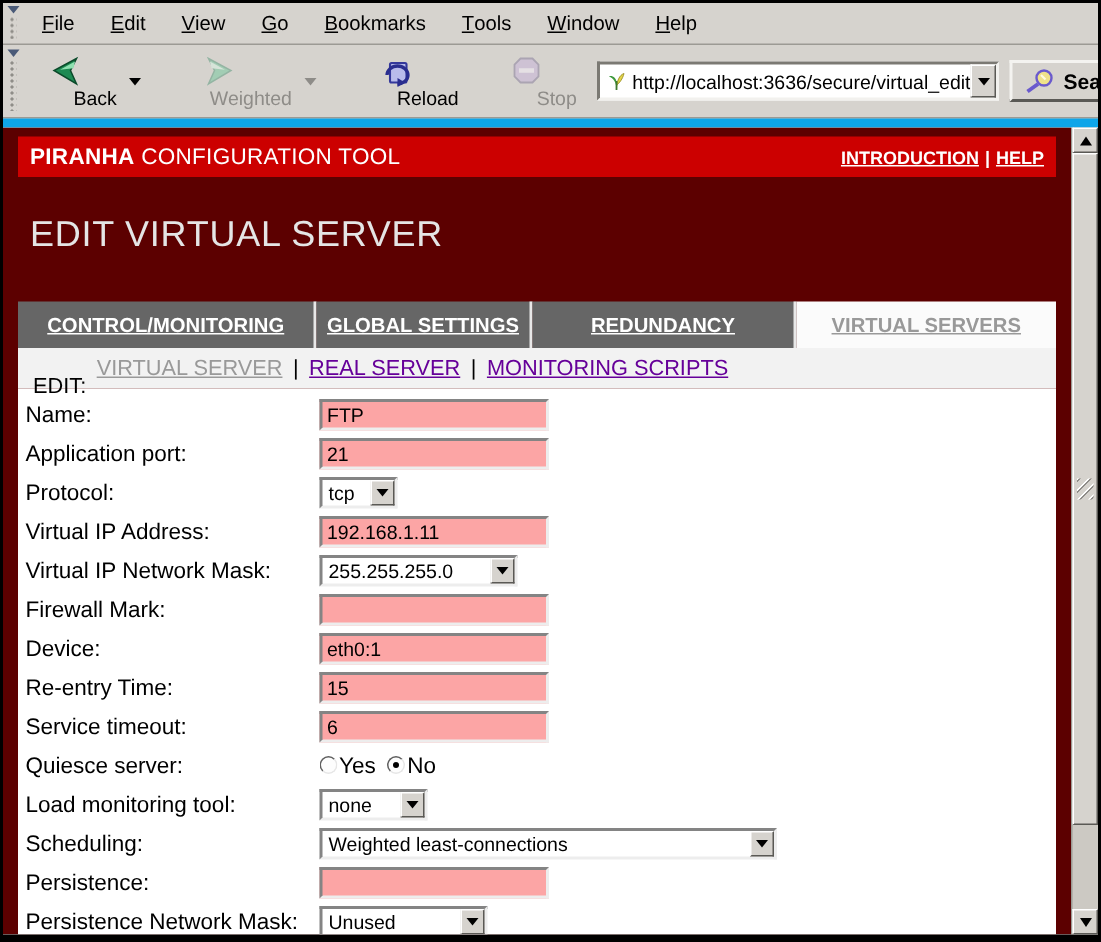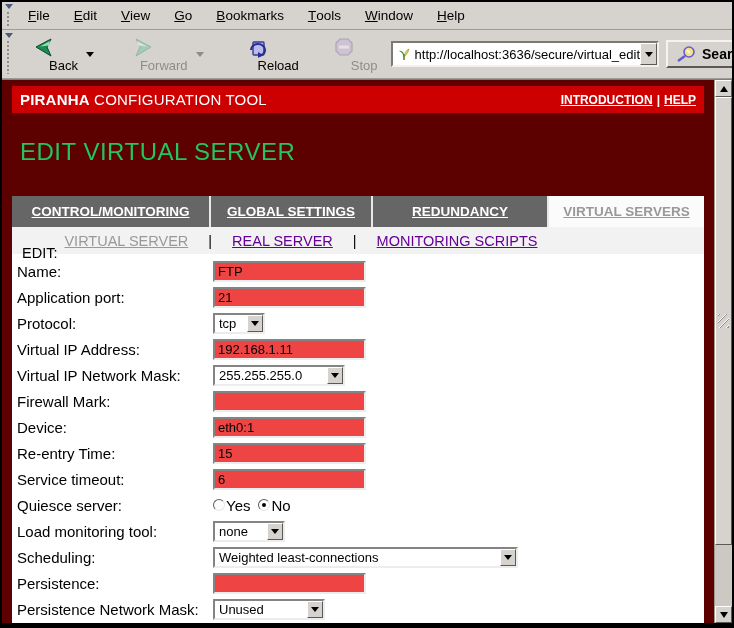--- a/index.html
+++ b/index.html
@@ -82,49 +82,49 @@
     background:#35558a; border:2px solid; border-color:#f4f3f0 #5a5955 #5a5955 #f4f3f0;
     display:flex; align-items:center; justify-content:center;
   }
   #mozilla-logo .inner {
     width:35px; height:35px; background:#2c4a7c; border:1px solid #9fb6cc;
     display:flex; align-items:center; justify-content:center;
     font-family:"DejaVu Serif", serif; font-weight:bold; font-size:25px; color:#a9c0d8;
   }
 
   
-  #viewport { flex:1; display:flex; overflow:hidden; border-top:1px solid #0ea5e9; }
+  #viewport { flex:1; display:flex; overflow:hidden; border-top:6px solid #0ea5e9; }
   #page { flex:1; background:#5c0000; padding:6px 10px 0 10px; overflow:hidden; }
 
   #banner {
     height:27px; background:#cc0000; display:flex; align-items:center;
     padding:0 8px; color:#fff;
   }
   #banner .brand { font-size:15px; letter-spacing:0.2px; }
   #banner .brand b { font-weight:bold; }
   #banner .links { margin-left:auto; font-size:12px; font-weight:bold; }
   #banner .links a { color:#fff; text-decoration:underline; cursor:pointer; }
   #banner .links .sep { text-decoration:none; margin:0 4px; }
 
   #page-title {
     margin-top:25px; height:28px; padding-left:8px;
-    font-size:24px; color:#22c55e; letter-spacing:0.5px;
+    font-size:24px; color:#e5e5e5; letter-spacing:0.5px;
     white-space:nowrap;
   }
 
   #tabs { margin-top:30px; height:31px; display:flex; }
   .tab {
     background:#666666; color:#fff;
     display:flex; align-items:center; justify-content:center;
     font-size:13.5px; font-weight:bold; text-decoration:underline;
     border-right:2px solid #e8e8e8; cursor:pointer;
     white-space:nowrap;
   }
   .tab:nth-child(1){ width:199px; }
-  .tab:nth-child(2){ width:162px; }
+  .tab:nth-child(2){ width:144px; }
   .tab:nth-child(3){ width:176px; }
   .tab:nth-child(4){ flex:1; border-right:none; }
   .tab.active { background:#fbfbfb; color:#999999; }
 
   #subnav {
     height:27px; background:#f2f2f2; display:flex; align-items:center;
     padding-left:10px; font-size:14.5px; color:#000; gap:7px;
     white-space:nowrap;
   }
   #subnav .prefix { color:#000;margin-top:25px; }
@@ -132,21 +132,21 @@
   #subnav a.current { color:#999999; cursor:default; }
   #subnav a.link { color:#660099; }
   #subnav .sep { color:#000; }
 
   #form-area { background:#ffffff; padding:4px 0 0 0; height:369px; }
   .form-row { height:26px; display:flex; align-items:center; }
   .form-row .flabel {
     width:201px; padding-left:5px; font-size:15px; color:#000; white-space:nowrap;
   }
   .tinput {
-    width:153px; height:21px; background:#ef4444;
+    width:153px; height:21px; background:#fca5a5;
     border:2px solid; border-color:#848484 #ededed #ededed #848484;
     font-size:13px; padding:0 3px; display:flex; align-items:center;
     font-family:"Liberation Sans", sans-serif; color:#000;
   }
   .combo {
     height:21px; background:#fff;
     border:2px solid; border-color:#848484 #ededed #ededed #848484;
     display:flex; align-items:stretch;
   }
   .combo .cval { flex:1; font-size:13px; padding:1px 4px 0 4px; white-space:nowrap; overflow:hidden; }
@@ -235,21 +235,21 @@
     <div class="droparrow"></div>
 
     <div class="tbtn disabled">
       <div class="stack">
         <span>
           <svg width="24" height="21" viewBox="0 0 24 21" opacity="0.55">
             <polygon points="4,2 19,10 4,19 8,10" fill="#79c9a0" stroke="#5f9c80" stroke-width="1"></polygon>
             <polygon points="5,4 15,9.5 6,8.5" fill="#d6f2e2"></polygon>
           </svg>
         </span>
-        <span class="lbl">Forward</span>
+        <span class="lbl">Weighted</span>
       </div>
     </div>
     <div class="droparrow dim"></div>
 
     <div class="tbtn" style="margin-left:8px;">
       <div class="stack">
         <span>
           <svg width="22" height="21" viewBox="0 0 22 21">
             <rect x="6" y="5" width="11" height="13" fill="#b9bceb" stroke="#34389b" stroke-width="1.4" rx="1"></rect>
             <path d="M4 13 a7 6 0 1 1 7 6" fill="none" stroke="#2a2e8f" stroke-width="2.2"></path>
@@ -331,21 +331,21 @@
 
       <div id="tabs">
           <div class="tab">CONTROL/MONITORING</div>
           <div class="tab">GLOBAL SETTINGS</div>
           <div class="tab">REDUNDANCY</div>
           <div class="tab active">VIRTUAL SERVERS</div>
         </div>
 
       <div id="subnav">
         <span class="prefix">EDIT:</span>
-        <span id="subnav-links" style="display:flex;align-items:flex-end;gap:20px;">
+        <span id="subnav-links" style="display:flex;align-items:flex-end;gap:7px;">
             <a class="current">VIRTUAL SERVER</a>
             <span class="sep">|</span>
             <a class="link">REAL SERVER</a>
             <span class="sep">|</span>
             <a class="link">MONITORING SCRIPTS</a>
           </span>
       </div>
 
       <div id="form-area">
           <div class="form-row">

